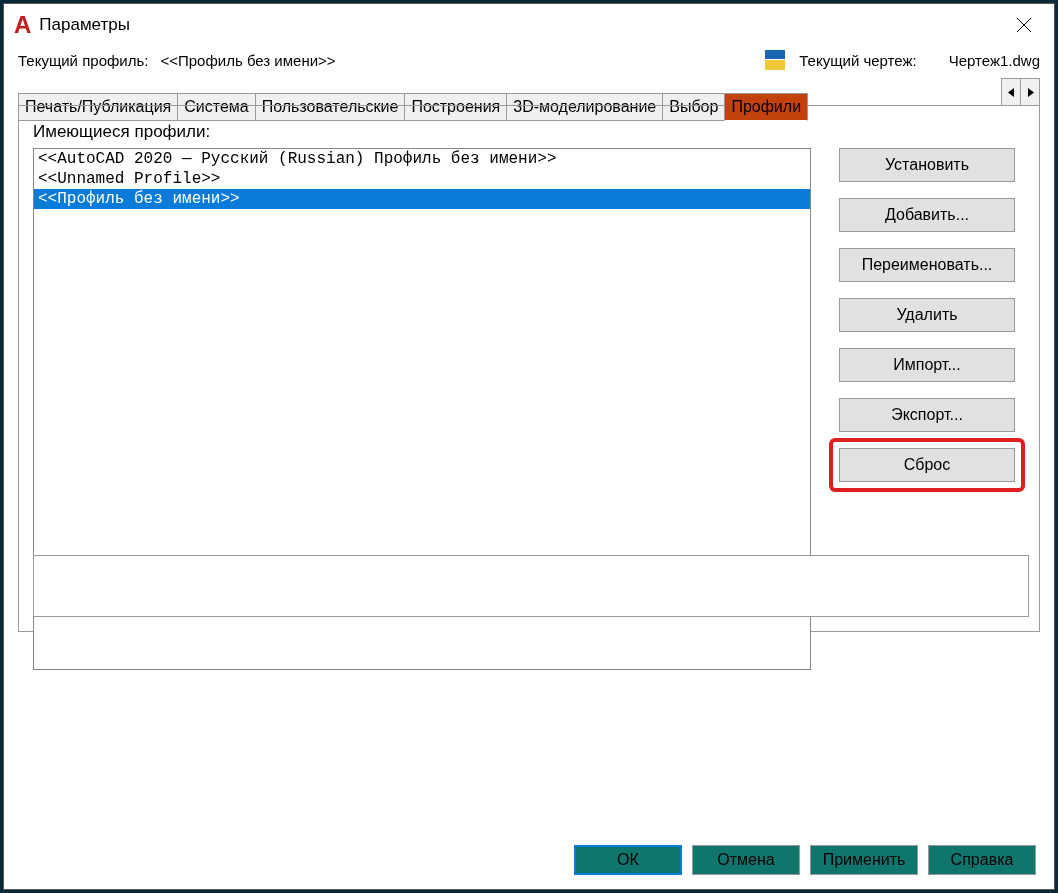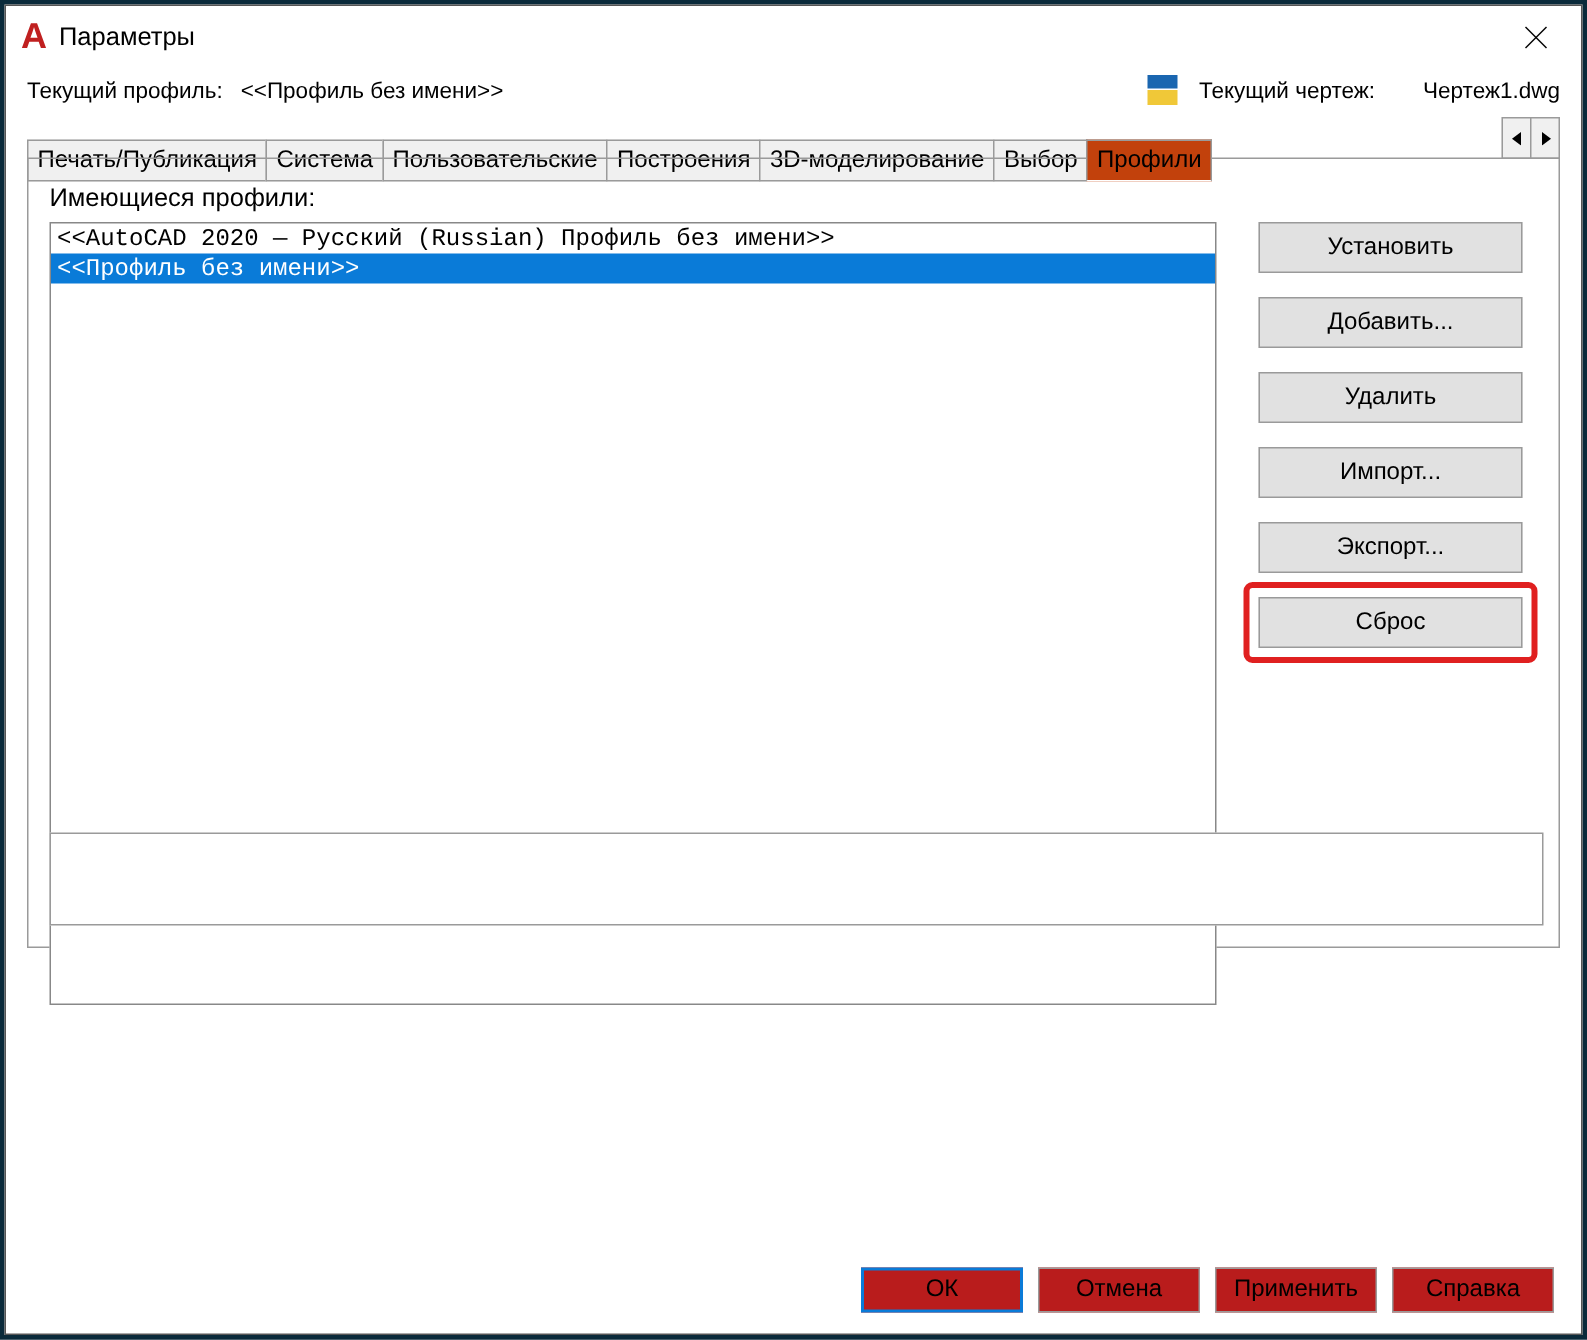--- a/index.html
+++ b/index.html
@@ -31,21 +31,21 @@
   .list-label{font-size:17px;margin-bottom:6px;}
   .middle-row{display:flex;gap:28px;}
   .listbox{width:776px;height:520px;border:1px solid #888;background:#fff;overflow:hidden;}
   .list-item{height:20px;line-height:20px;padding:0 4px;font-size:16px;white-space:nowrap;font-family:Liberation Mono, monospace;}
   .list-item.selected{background:#0a7bd8;color:#fff;}
   .side-buttons{display:flex;flex-direction:column;gap:16px;width:176px;}
   .btn{height:34px;border:1px solid #9a9a9a;background:#e1e1e1;font-size:16px;display:flex;align-items:center;justify-content:center;cursor:default;font-family:inherit;}
   .highlight-frame{border:4px solid #e02020;border-radius:6px;padding:6px 6px;margin:-10px -10px 0 -10px;}
   .bottom-box{position:absolute;left:14px;bottom:14px;width:994px;height:60px;border:1px solid #9a9a9a;background:#fff;}
   .footer-buttons{position:absolute;right:18px;bottom:14px;display:flex;gap:10px;}
-  .footer-btn{width:108px;height:30px;border:1px solid #9a9a9a;background:#b91c1c;font-size:16px;display:flex;align-items:center;justify-content:center;cursor:default;font-family:inherit;}
+  .footer-btn{width:108px;height:30px;border:1px solid #9a9a9a;background:#0f766e;font-size:16px;display:flex;align-items:center;justify-content:center;cursor:default;font-family:inherit;}
   .footer-btn.default{border:2px solid #0a7bd8;}
 </style>
 </head>
 <body>
 
 <div class="window">
 
   <div class="titlebar">
     <div class="titlebar-left">
       <span class="app-letter">A</span>
@@ -97,26 +97,28 @@
       </div>
     </div>
   </div>
 
   <div class="body-area">
     <div class="list-label">Имеющиеся профили:</div>
 
     <div class="middle-row">
       <div class="listbox">
         <div class="list-item"><span>&lt;&lt;AutoCAD 2020 — Русский (Russian) Профиль без имени&gt;&gt;</span></div>
+        <div class="list-item"><span>&lt;&lt;Unnamed Profile&gt;&gt;</span></div>
         <div class="list-item selected"><span>&lt;&lt;Профиль без имени&gt;&gt;</span></div>
       </div>
 
       <div class="side-buttons">
         <button class="btn">Установить</button>
         <button class="btn">Добавить...</button>
+        <button class="btn">Переименовать...</button>
         <button class="btn">Удалить</button>
         <button class="btn">Импорт...</button>
         <button class="btn">Экспорт...</button>
         <div class="highlight-frame">
           <button class="btn" style="width:100%;">Сброс</button>
         </div>
       </div>
     </div>
 
     <div class="bottom-box"></div>

